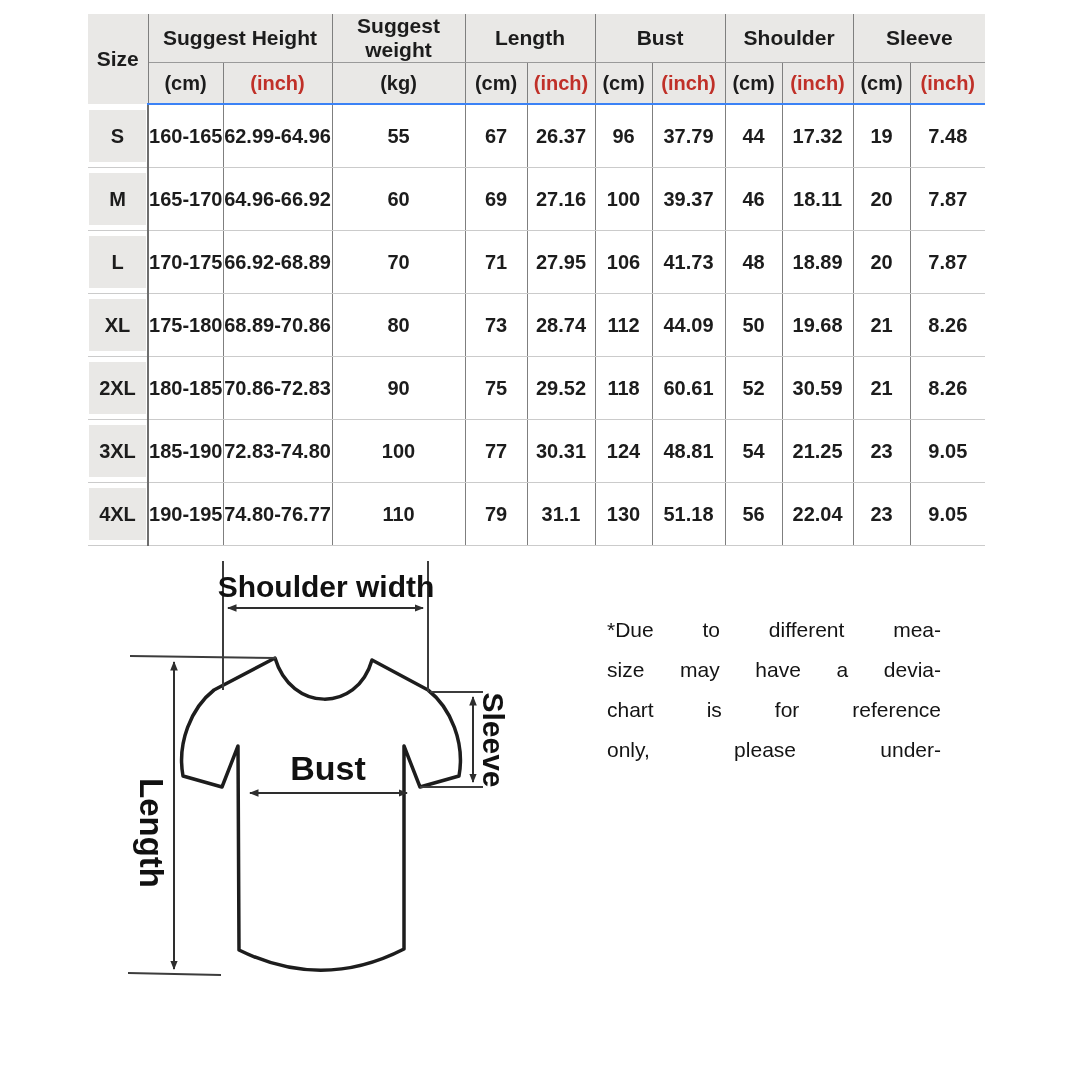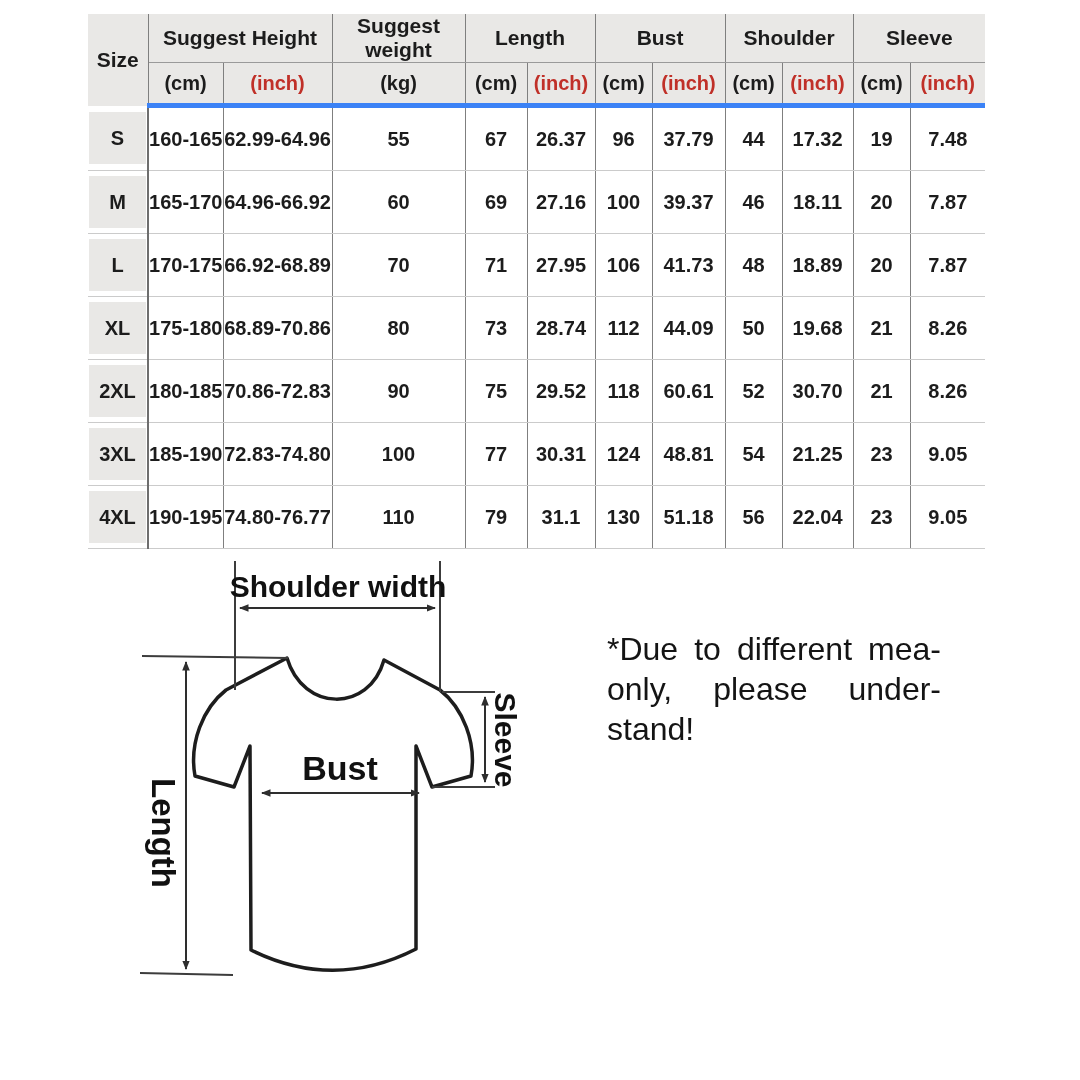--- a/index.html
+++ b/index.html
@@ -15,37 +15,37 @@
   }
   .size-chart th,.size-chart td{
     text-align:center;vertical-align:middle;padding:0;
     font-size:20px;font-weight:600;color:#1c1c1c;
     border-right:1px solid #7f7f7f;
   }
   .size-chart th{background:#e9e8e6;font-weight:700;}
   .size-chart tr th:last-child,.size-chart tr td:last-child{border-right:none;}
   .size-chart .grp{height:43px;font-size:21px;border-bottom:1px solid #9a9a9a;}
   .size-chart .grp-size{border-bottom:none;font-size:21px;margin-left:36px;}
-  .size-chart .unit{height:40px;font-size:20px;border-bottom:5px solid #3b82f6;}
+  .size-chart .unit{height:40px;font-size:20px;border-bottom:2px solid #3b82f6;}
   .size-chart td{height:62px;background:#ffffff;border-bottom:1px solid #cbcbcb;}
   .size-chart td.size-col{background:#ffffff;border-right:2px solid #6e6e6e;}
   .size-box{
     display:block;margin:5px 1px;height:52px;line-height:52px;
     background:#e9e8e6;font-weight:600;
   }
   .red{color:#ab3a38;}
   th.red{color:#c03028;margin-left:11px;}
 
   
-  .tee-diagram{position:absolute;left:88px;top:550px;}
+  .tee-diagram{position:absolute;left:76px;top:550px;}
 
   
   .note{
     position:absolute;left:607px;top:610px;width:334px;
-    font-size:32px;line-height:40px;color:#141414;font-weight:400;margin-top:19px;
+    font-size:21px;line-height:40px;color:#141414;font-weight:400;
   }
   .note .nline{text-align:justify;text-align-last:justify;height:40px;white-space:nowrap;}
   .note .nline.nlast{text-align-last:left;}
 </style>
 </head>
 <body>
 
 <table class="size-chart">
   <colgroup>
     <col style="width:60px">
@@ -154,21 +154,21 @@
           <span class="size-box">2XL</span>
         </td>
     <td>180-185</td>
     <td class="red">70.86-72.83</td>
     <td>90</td>
     <td>75</td>
     <td class="red">29.52</td>
     <td>118</td>
     <td class="red">60.61</td>
     <td>52</td>
-    <td class="red">30.70</td>
+    <td class="red">30.59</td>
     <td>21</td>
     <td class="red">8.26</td>
   </tr>
   <tr>
     <td class="size-col">
           <span class="size-box">3XL</span>
         </td>
     <td>185-190</td>
     <td class="red">72.83-74.80</td>
     <td>100</td>
@@ -237,15 +237,16 @@
     <line x1="397" y1="147" x2="397" y2="232" stroke="#2e2e2e" stroke-width="2" marker-start="url(#ah)" marker-end="url(#ah)"></line>
     <text transform="translate(407,190) rotate(90)" text-anchor="middle" font-size="30" font-weight="600" fill="#111">Sleeve</text>
 
     <line x1="174" y1="243" x2="331" y2="243" stroke="#2e2e2e" stroke-width="2" marker-start="url(#ah)" marker-end="url(#ah)"></line>
     <text x="252" y="230" text-anchor="middle" font-size="34" font-weight="600" fill="#111">Bust</text>
   </svg>
 </div>
 
 <div class="note">
   <div class="nline">*Due to different mea-</div>
+  <div class="nline">size may have a devia-</div>
+  <div class="nline">chart is for reference</div>
   <div class="nline">only, please under-</div>
-  <div class="nline nlast">stand!</div>
 </div>
 
 </body></html>

